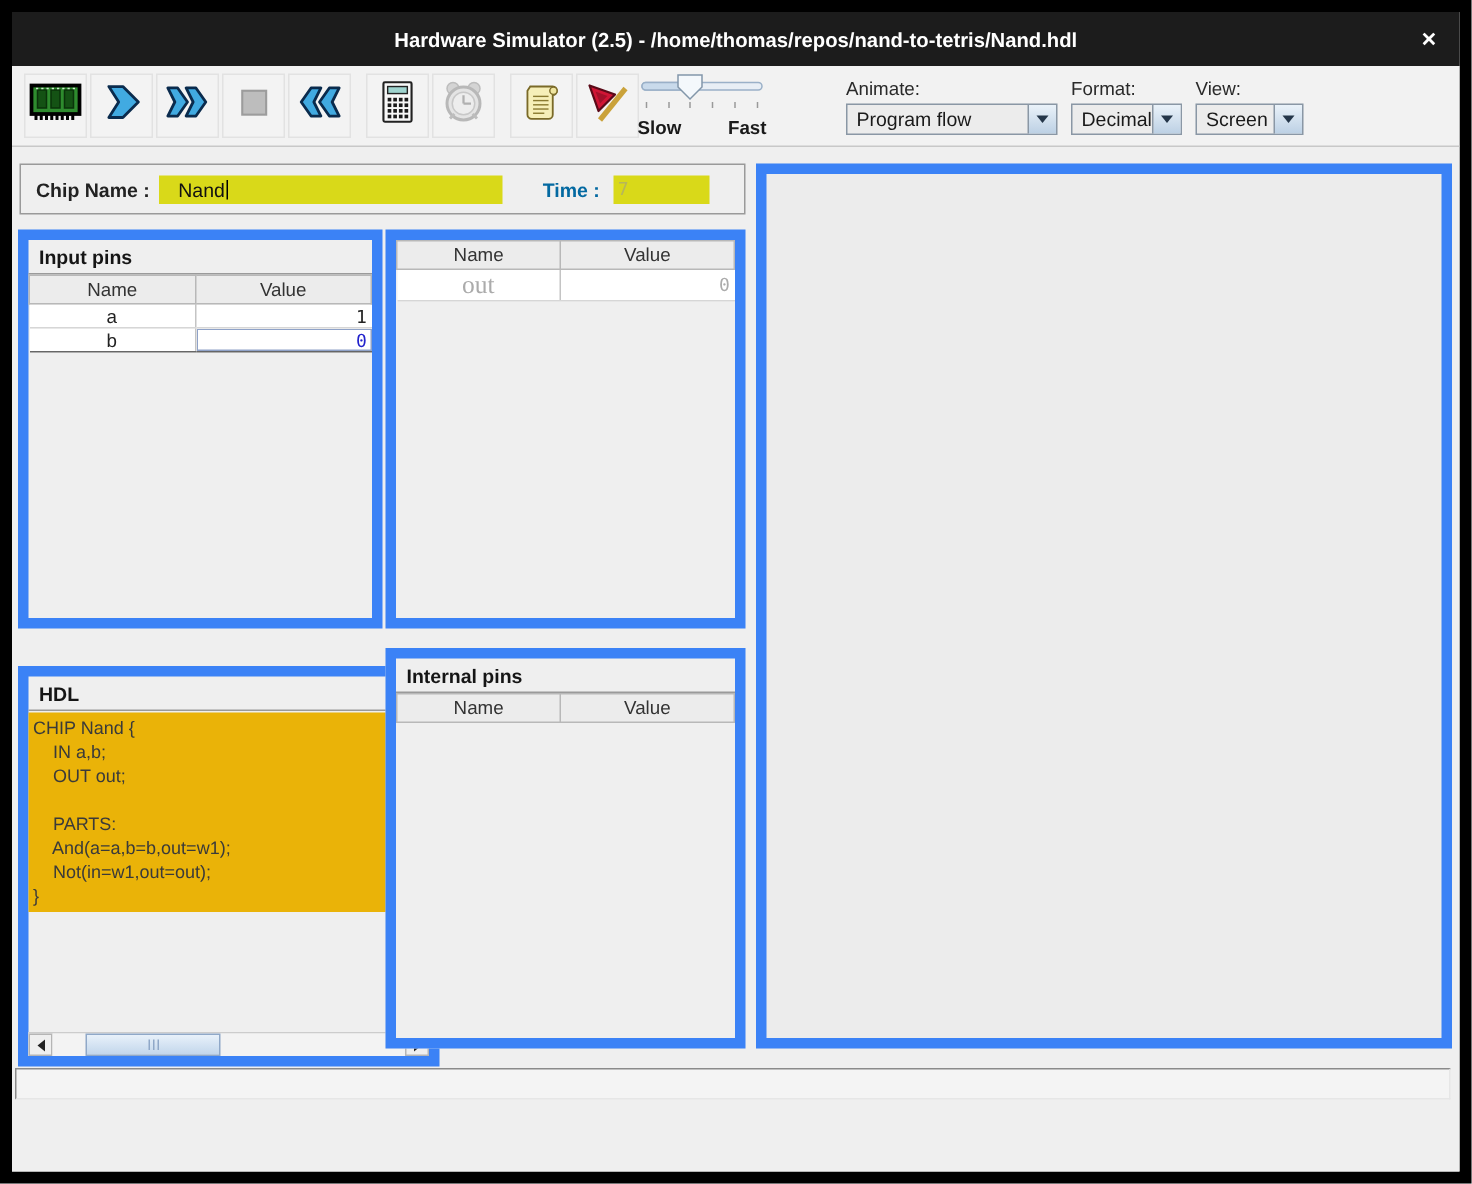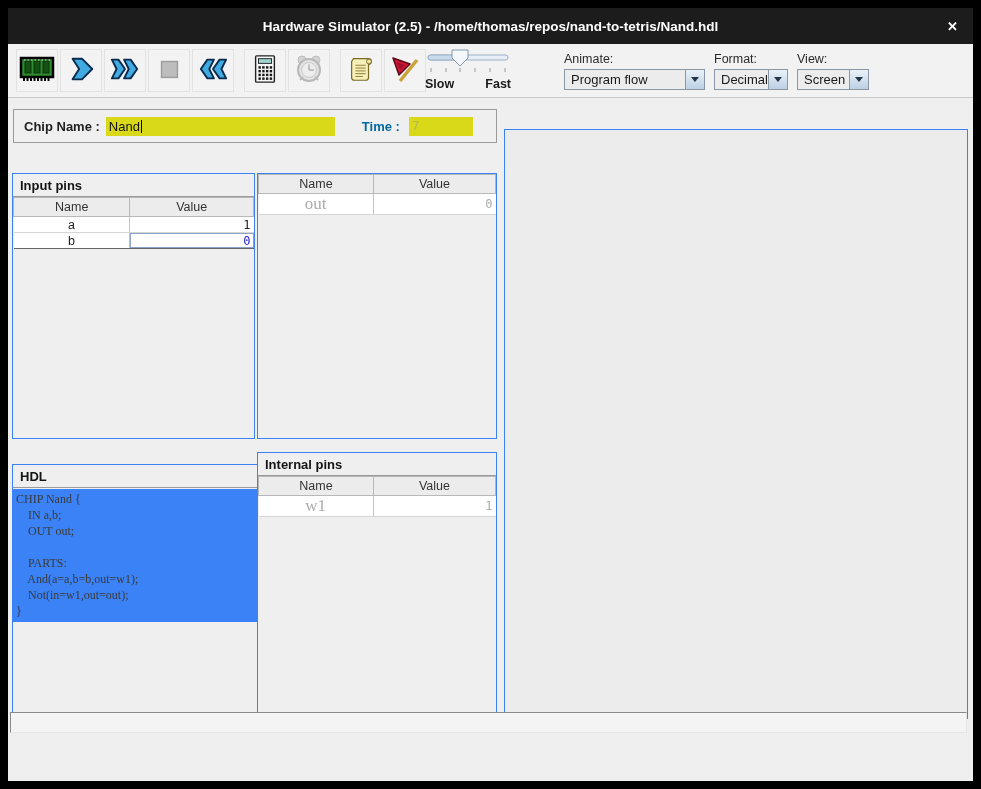--- a/index.html
+++ b/index.html
@@ -71,30 +71,30 @@
   .dd-animate { width: 141px; } .dd-format { width: 74px; } .dd-view { width: 72px; }
   
   .content { flex: 1; position: relative; background: #efefef; }
   .chipbar {
     position: absolute; left: 5px; top: 11px; width: 484px; height: 34px;
     border: 1px solid #9a9a9a; display: flex; align-items: center;
   }
   .chip-label { font-size: 13px; font-weight: bold; color: #222; margin-left: 10px; }
   .chip-field {
     margin-left: 6px; width: 229px; height: 19px; background: #d9d919;
-    font-size: 13px; color: #111; display: flex; align-items: center; padding-left: 3px;
+    font-size: 13px; color: #111; display: flex; align-items: center; padding-left: 13px;
   }
   .caret { width: 1px; height: 13px; background: #000; margin-left: 1px; }
   .time-label { margin-left: 27px; font-size: 13px; font-weight: bold; color: #0369a1; }
   .time-field {
     margin-left: 9px; width: 64px; height: 19px; background: #d9d919;
     font-family: "DejaVu Sans Mono", monospace; font-size: 12px; color: #b6b65c;
     display: flex; align-items: center; padding-left: 3px;
   }
-  .panel { position: absolute; border: 1px solid #3b82f6; background: #efefef; margin-top: 20px; }
+  .panel { position: absolute; border: 7px solid #3b82f6; background: #efefef; }
   #input-panel    { left: 4px;   top: 55px;  width: 243px; height: 266px; }
   #output-panel   { left: 249px; top: 55px;  width: 240px; height: 266px; }
   #hdl-panel      { left: 4px;   top: 346px; width: 281px; height: 267px; }
   #internal-panel { left: 249px; top: 334px; width: 240px; height: 267px; }
   #screen-panel   { left: 496px; top: 11px;  width: 464px; height: 590px; background: #ececec; }
   .panel-title {
     height: 23px; border-bottom: 1px solid #9a9a9a; display: flex;
     align-items: center; padding-left: 7px; font-size: 13px; font-weight: bold;
     color: #151515;
   }
@@ -111,21 +111,21 @@
     font-family: "DejaVu Sans Mono", monospace; font-size: 12px; color: #222;
     text-align: right; padding-right: 3px;
   }
   .blue { color: #2222cc; }
   .grayed { color: #ababab; }
   tr.selected td { border-bottom: 1px solid #666; }
   tr.selected td.valcell { box-shadow: inset 0 0 0 1px #8fa2c8; }
   
   .hdl-code {
     position: absolute; left: 0; top: 24px; right: 0; height: 133px;
-    background: #3b82f6; font-family: Liberation Serif, serif;
+    background: #eab308; font-family: Liberation Sans, sans-serif;
     font-size: 12px; line-height: 16px; color: #3a3a3a; white-space: pre;
     padding: 2px 0 0 3px; overflow: hidden;
   }
   .hscroll {
     position: absolute; left: 0; right: 0; bottom: 0; height: 16px;
     display: flex; background: #f0f0f0; border-top: 1px solid #cccccc;
   }
   .sb-btn {
     width: 16px; flex: 0 0 16px; height: 15px; background: #efefef;
     border: 1px solid #b5b5b5; display: flex; align-items: center; justify-content: center;
@@ -427,24 +427,20 @@
       <table class="pin-table">
         <colgroup>
             <col style="width:48.5%">
             <col style="width:51.5%">
           </colgroup>
         <tbody>
             <tr>
           <th>Name</th>
           <th>Value</th>
         </tr>
-        <tr>
-          <td class="pinname mono grayed">w1</td>
-          <td class="val valcell grayed">1</td>
-        </tr>
       </tbody>
         </table>
     </div>
 
     <div class="panel" id="screen-panel"></div>
 
     <div class="statusbar"></div>
   </div>
 
 </div>

